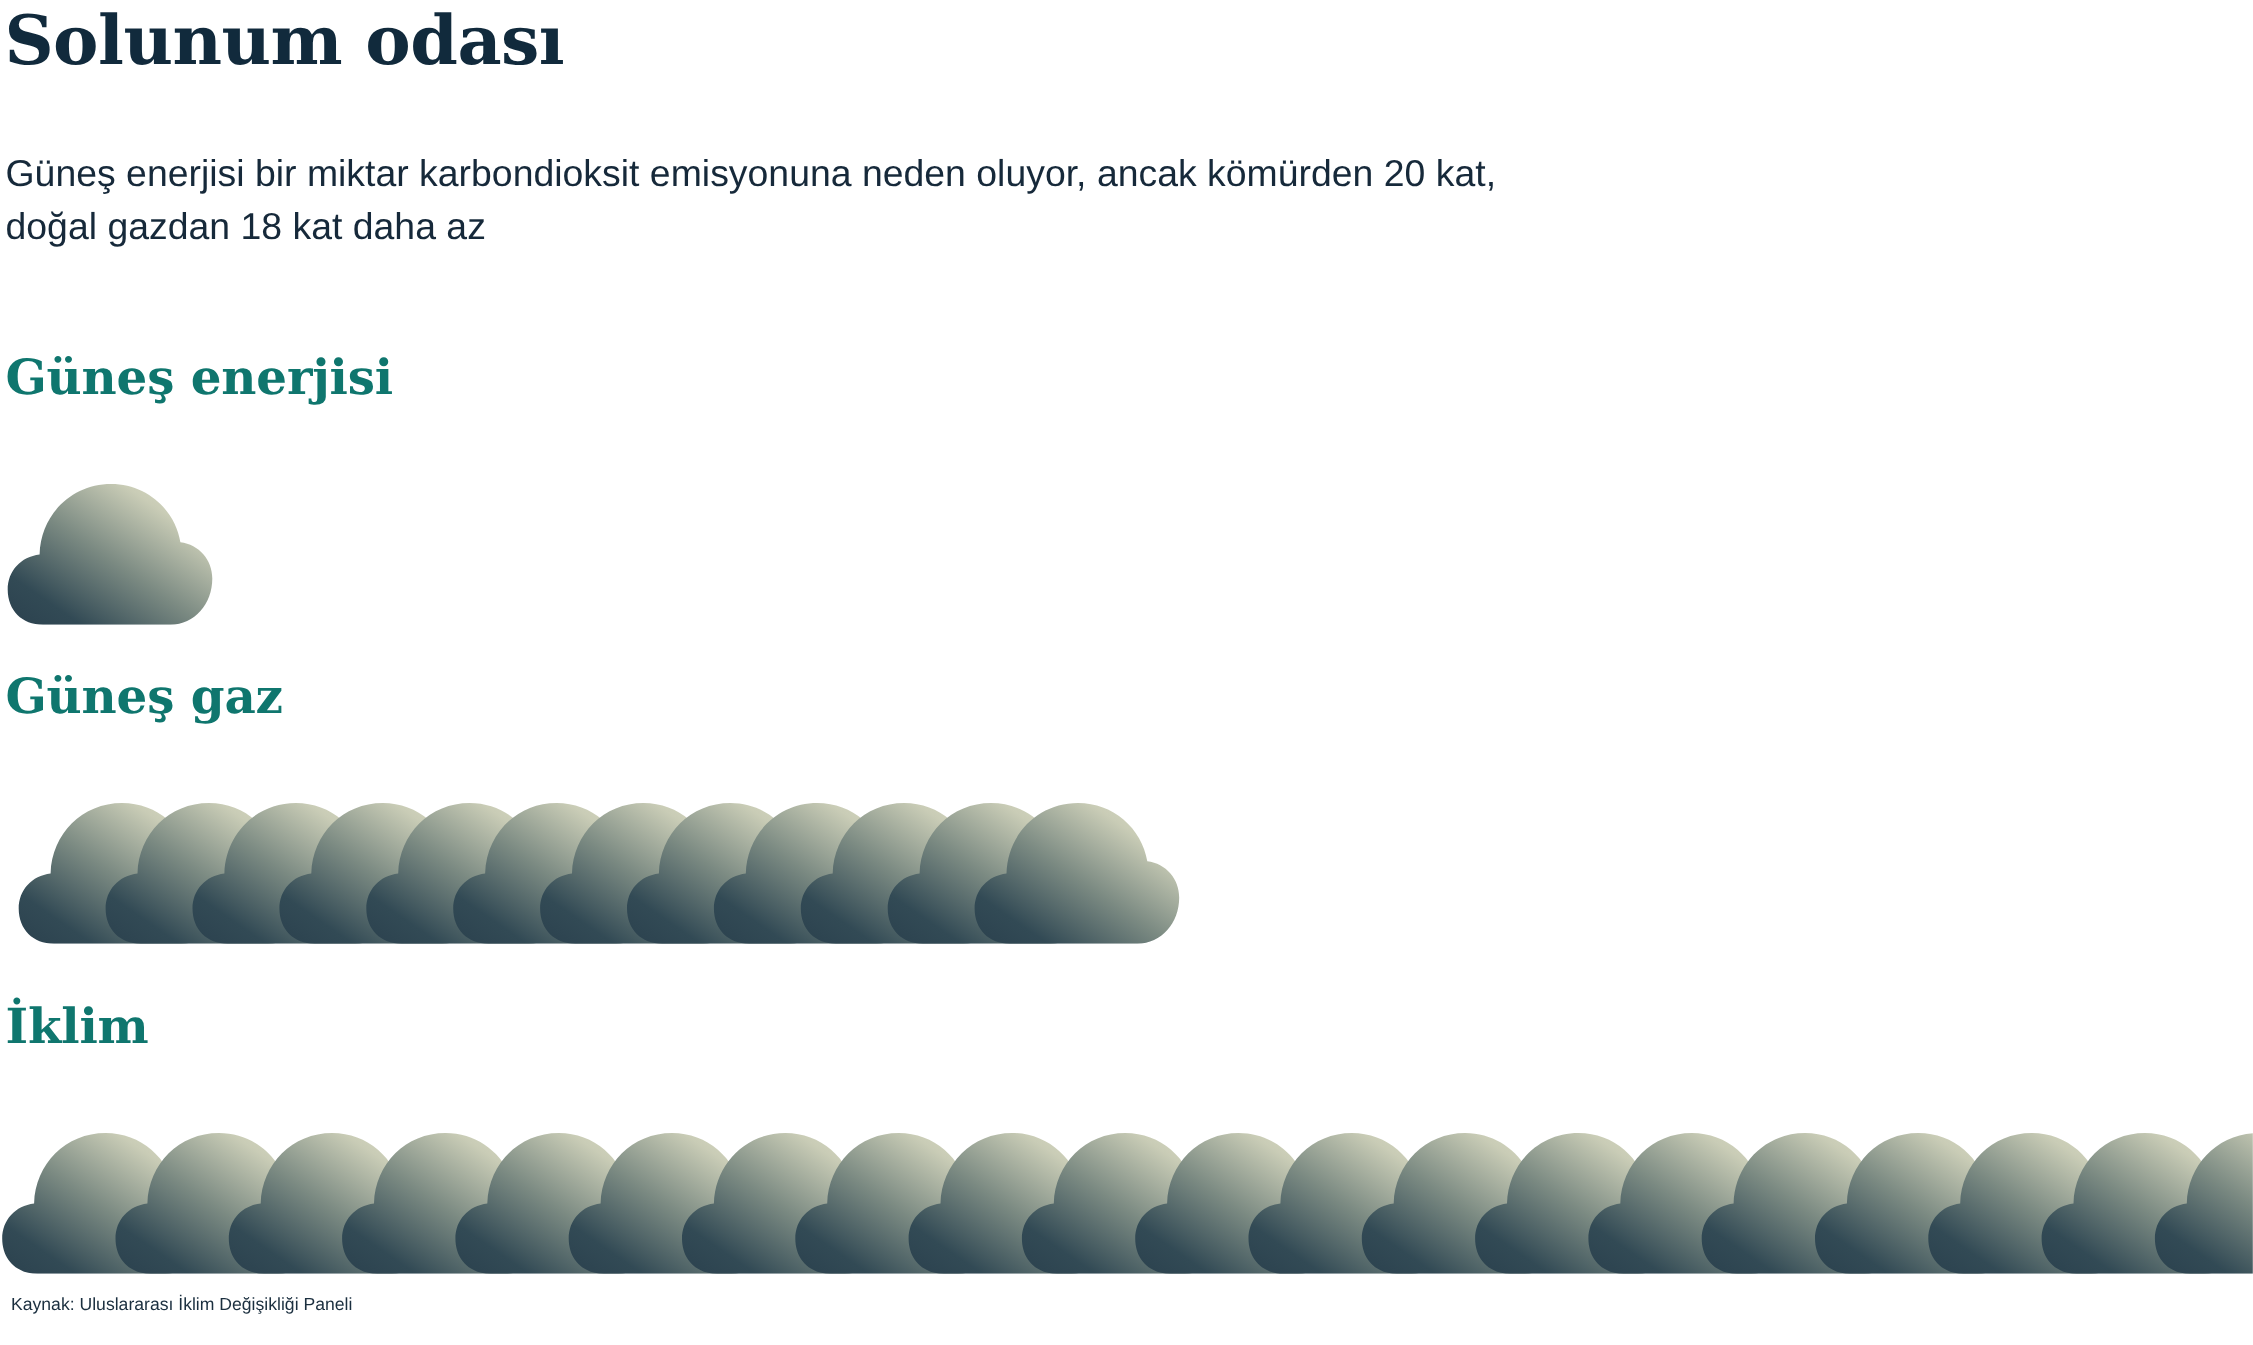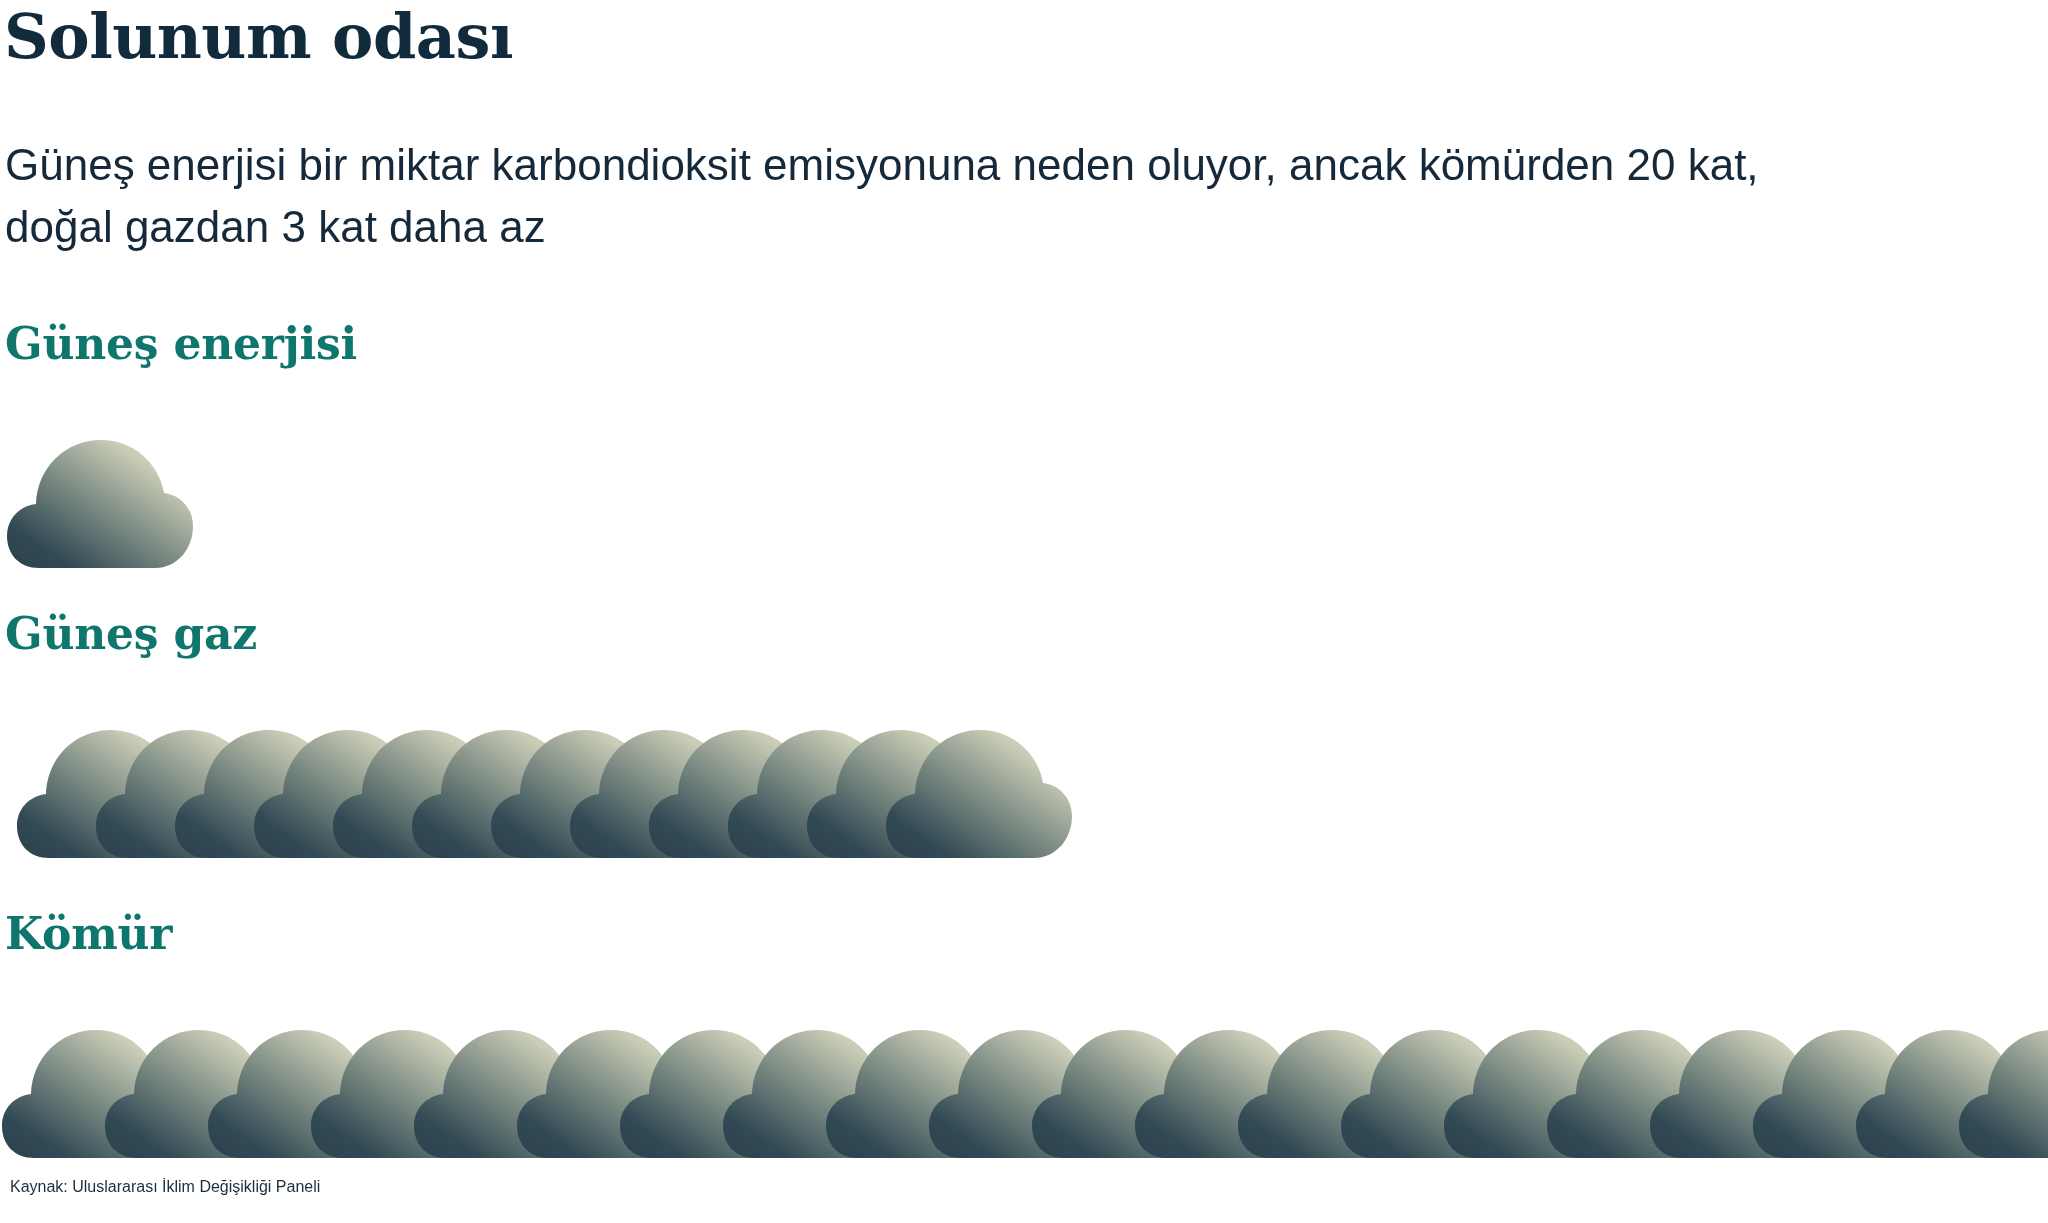--- a/index.html
+++ b/index.html
@@ -39,21 +39,21 @@
     white-space: nowrap;
   }
 
   .subtitle {
     position: absolute;
     left: 5px;
     top: 134px;
     margin: 0;
     font-family: "Liberation Sans", sans-serif;
     font-weight: 400;
-    font-size: 44px;
+    font-size: 34px;
     line-height: 1.42;
     color: #16293a;
     width: 1900px;
   }
   .subtitle .line {
     display: block;
     white-space: nowrap;
   }
 
   
@@ -117,21 +117,21 @@
 </style>
 </head>
 <body>
 
 <div class="page">
 
   <h1 class="title">Solunum odası</h1>
 
   <p class="subtitle">
     <span class="line">Güneş enerjisi bir miktar karbondioksit emisyonuna neden oluyor, ancak kömürden 20 kat,</span>
-    <span class="line">doğal gazdan 3 kat daha az</span>
+    <span class="line">doğal gazdan 18 kat daha az</span>
   </p>
 
   <div class="section section-solar">
     <h2 class="section-label">Güneş enerjisi</h2>
     <div class="cloud-row">
         <span class="cloud" style="left: 5px; z-index: 1;">
           <svg viewBox="0 0 190 146" xmlns="http://www.w3.org/2000/svg" aria-hidden="true">
             <defs>
               <linearGradient id="cg-solar-0" x1="0" y1="1" x2="1" y2="0">
                 <stop offset="0%" stop-color="#2b414e"></stop>
@@ -315,21 +315,21 @@
                 <stop offset="100%" stop-color="#e2e2cb"></stop>
               </linearGradient>
             </defs>
             <path fill="url(#cg-gas-11)" d="M 34 146 C 15 146 2 133 2 114 C 2 97 14 84 31 82 C 32 46 60 18 96 18 C 128 18 154 41 159 71 C 176 73 188 87 188 104 C 188 127 172 146 150 146 Z"></path>
           </svg>
         </span>
       </div>
   </div>
 
   <div class="section section-coal">
-    <h2 class="section-label">Kömür</h2>
+    <h2 class="section-label">İklim</h2>
     <div class="cloud-row">
         <span class="cloud" style="left: 0px; z-index: 1;">
           <svg viewBox="0 0 190 146" xmlns="http://www.w3.org/2000/svg" aria-hidden="true">
             <defs>
               <linearGradient id="cg-coal-0" x1="0" y1="1" x2="1" y2="0">
                 <stop offset="0%" stop-color="#2b414e"></stop>
                 <stop offset="18%" stop-color="#324a55"></stop>
                 <stop offset="48%" stop-color="#7b8a82"></stop>
                 <stop offset="78%" stop-color="#c9ccb6"></stop>
                 <stop offset="100%" stop-color="#e2e2cb"></stop>

